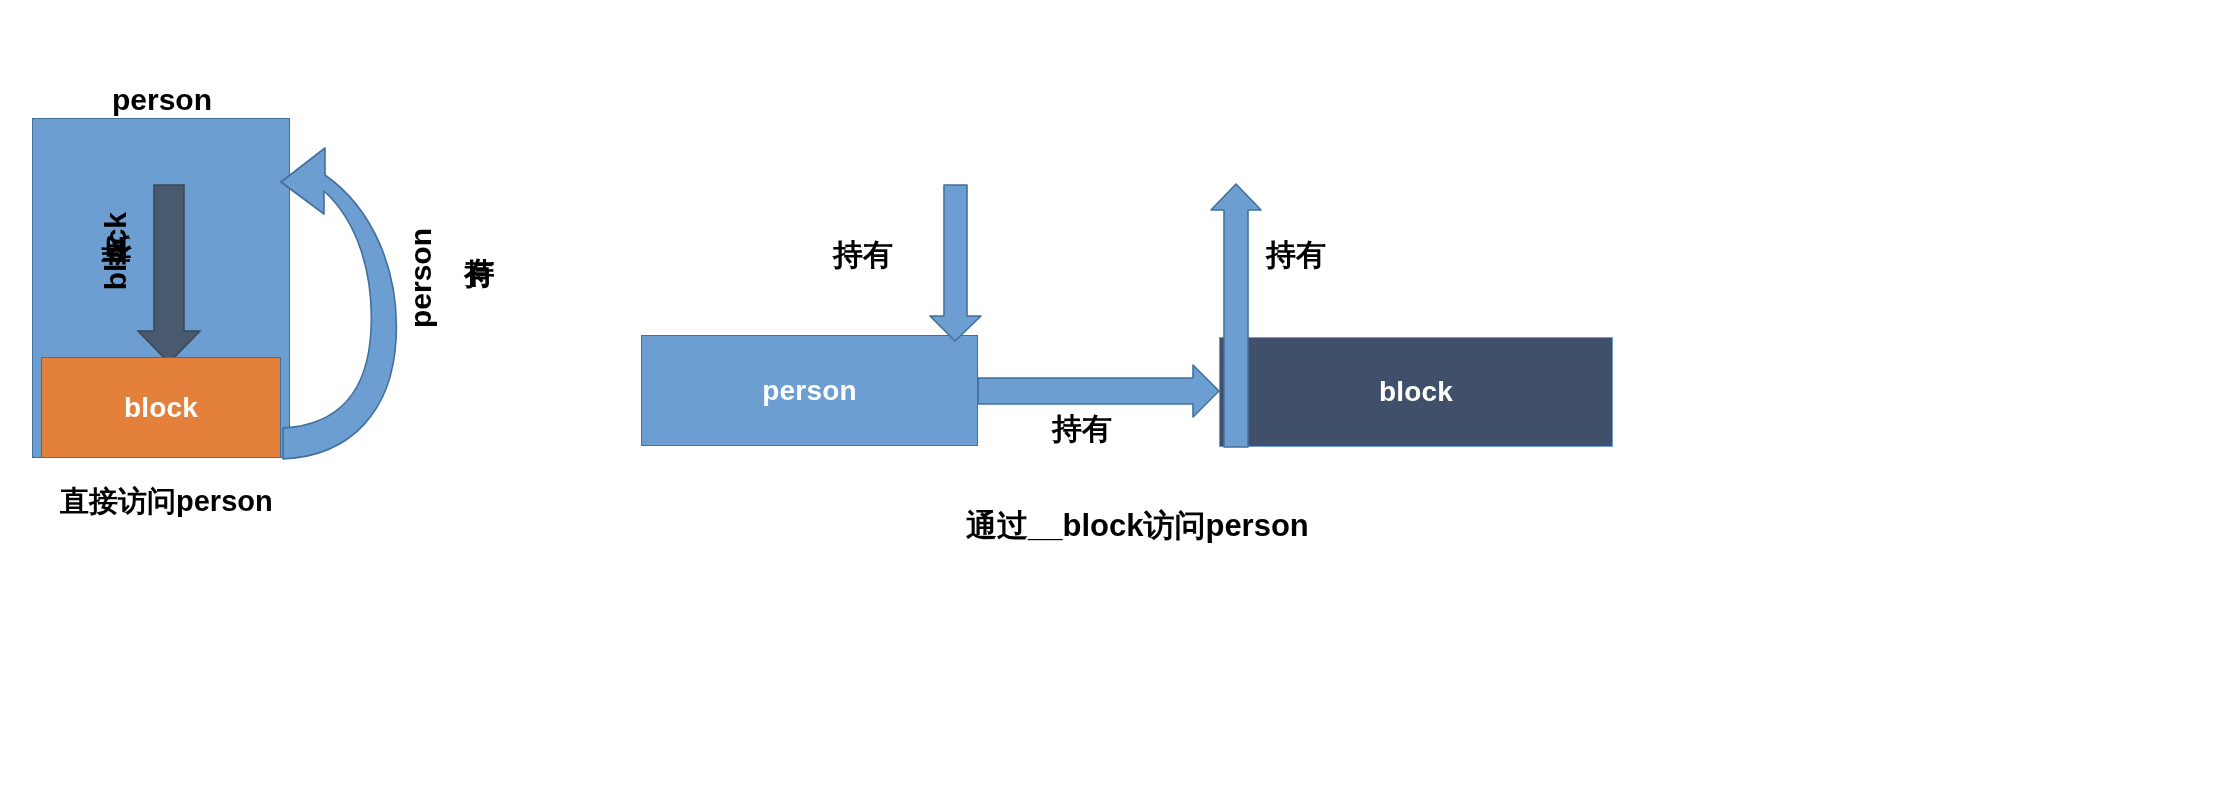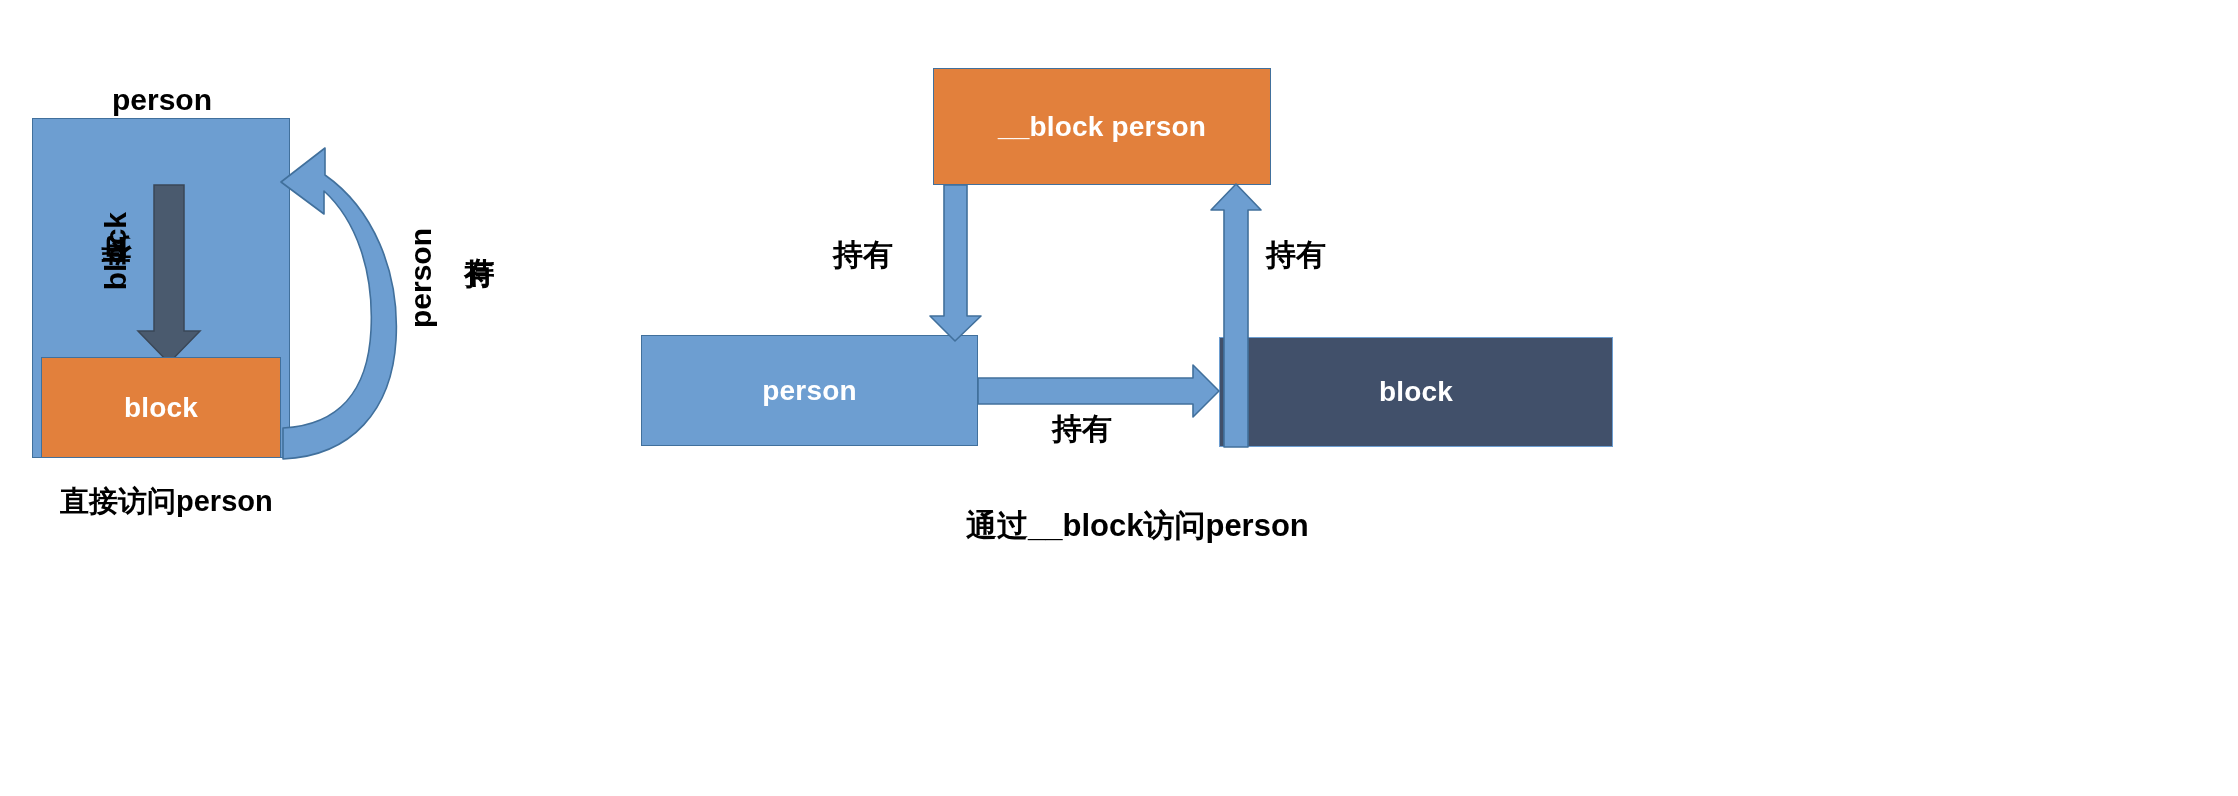--- a/index.html
+++ b/index.html
@@ -124,23 +124,20 @@
              Z" fill="#6d9ed1" stroke="#41709c" stroke-width="1.6" stroke-linejoin="round"></path>
   </svg>
 
   <div class="rot-wrap" style="left:404px; top:228px;">
     <span class="rot-90" style="font-size:30px;">person</span>
     <span class="vert-cjk" style="font-size:30px; margin-left:26px; margin-top:6px;">持有</span>
   </div>
 
   <div class="plain-label" style="left:60px; top:482px; font-size:29px;">直接访问person</div>
 
-  <div class="box box-orange" style="left:933px; top:68px; width:338px; height:117px; font-size:28px;">
-    <span>__block person</span>
-  </div>
 
   <div class="box box-blue" style="left:641px; top:335px; width:337px; height:111px; font-size:28px;">
     <span>person</span>
   </div>
 
   <div class="box box-dark" style="left:1219px; top:337px; width:394px; height:110px; font-size:28px;">
     <span>block</span>
   </div>
 
   <svg class="svg-layer">

